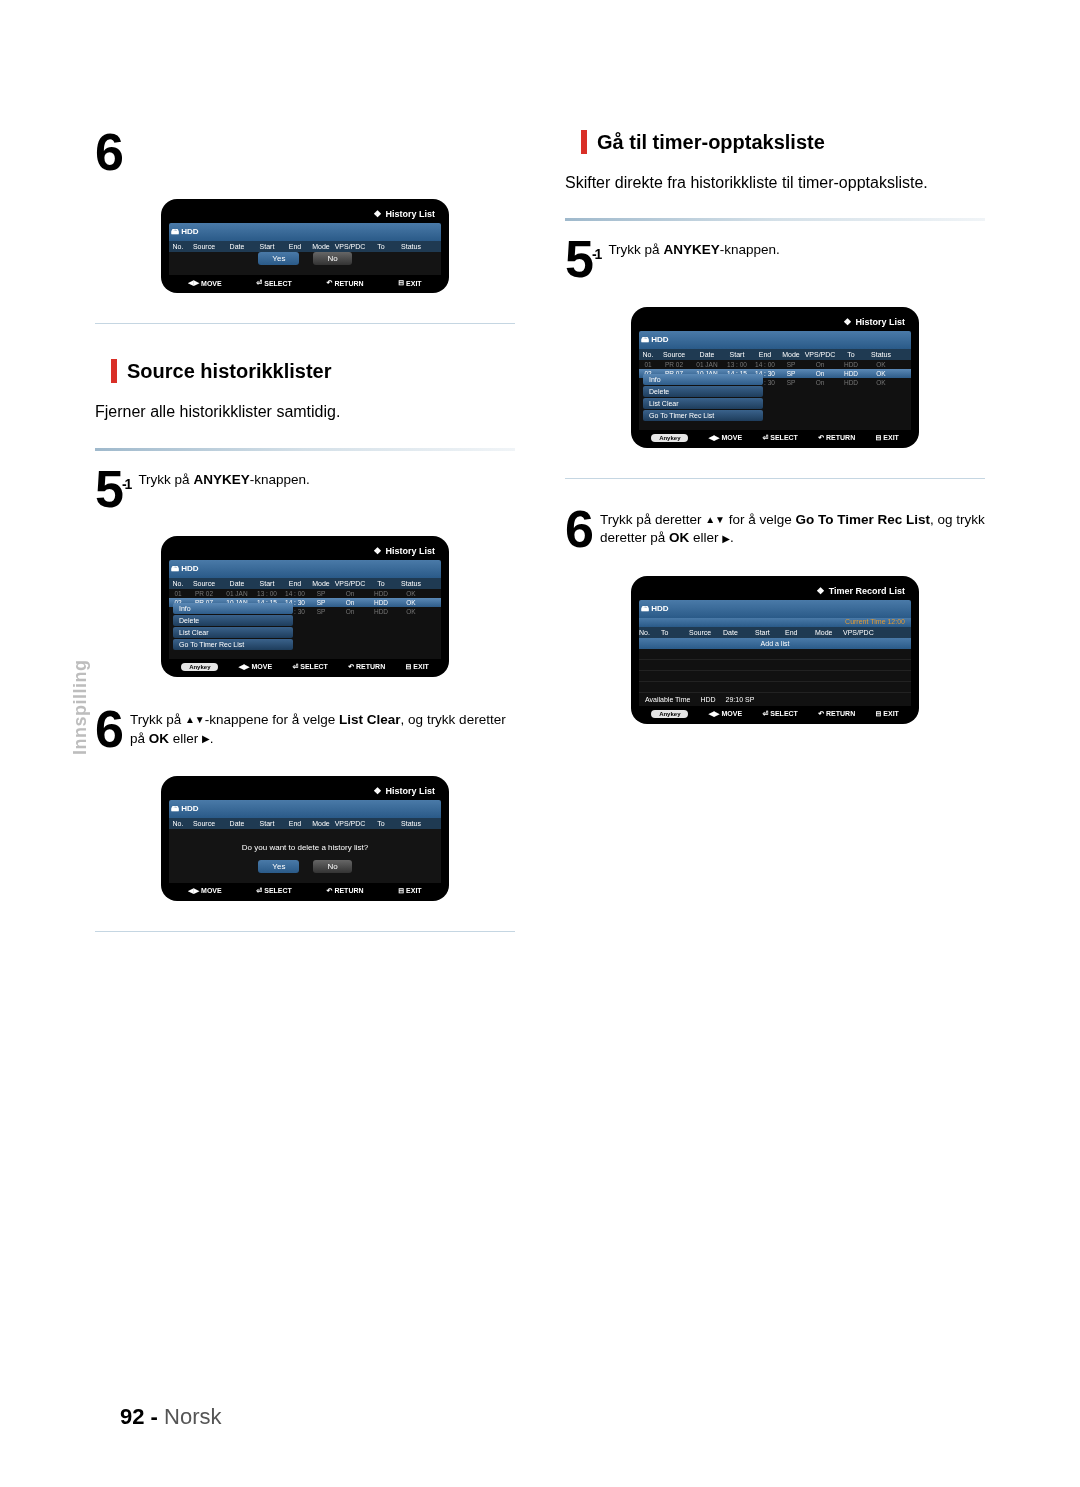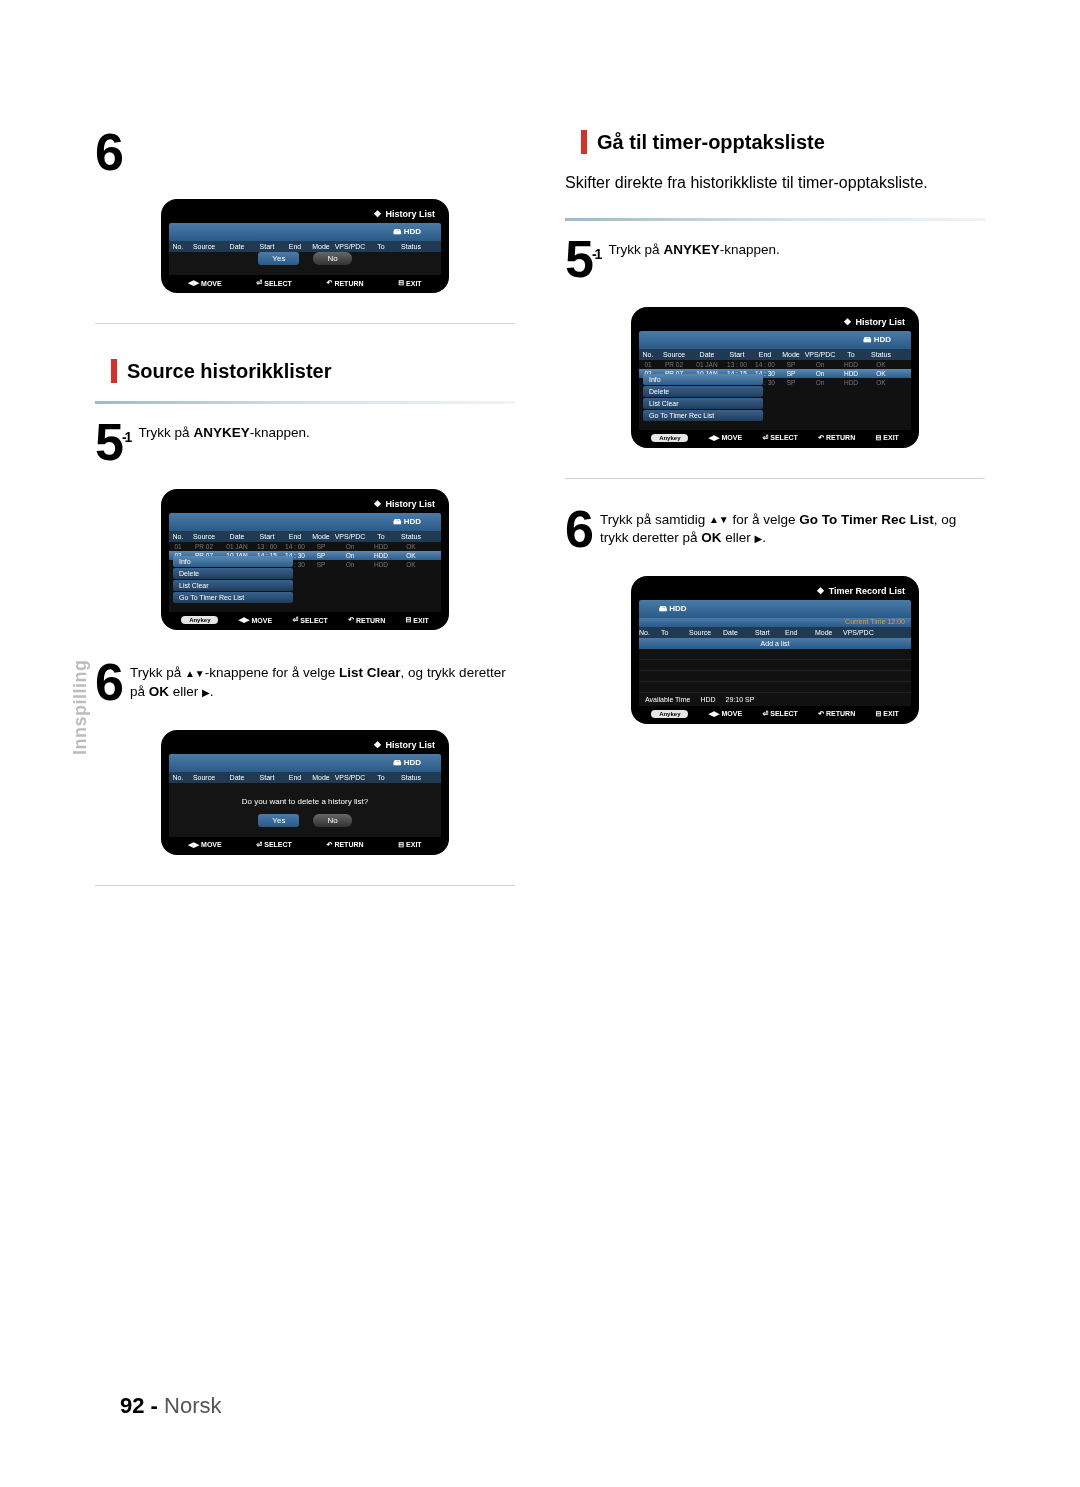--- a/index.html
+++ b/index.html
@@ -50,35 +50,35 @@
     margin: 25px auto 30px auto;
     background: #000;
     border-radius: 16px;
     padding: 8px 8px 4px 8px;
     color: #fff;
     font-size: 8px;
     font-family: Arial, sans-serif;
   }
   .osd-title-row { display: flex; justify-content: flex-end; align-items: center; padding: 2px 6px 4px 6px; font-size: 9px; font-weight: 700; }
   .osd-title-row .diamond { margin-right: 4px; }
-  .osd-storage { background: linear-gradient(#4a7aa8,#2a5a88); padding: 2px 20px; font-weight: 700; font-size: 8px; border-radius: 2px 2px 0 0; text-align: right; }
+  .osd-storage { background: linear-gradient(#4a7aa8,#2a5a88); padding: 2px 2px; font-weight: 700; font-size: 8px; border-radius: 2px 2px 0 0; }
   .osd-hdr { display: flex; background: #1f3a52; font-size: 7px; padding: 2px 0; }
   .osd-hdr span, .osd-row span { text-align: center; overflow: hidden; white-space: nowrap; }
   .c-no{width:18px}.c-src{width:34px}.c-date{width:32px}.c-start{width:28px}.c-end{width:28px}.c-mode{width:24px}.c-vps{width:34px}.c-to{width:28px}.c-status{width:32px}
   .osd-body { background: #111; min-height: 70px; position: relative; }
   .osd-row { display: flex; font-size: 6.5px; padding: 1px 0; }
   .osd-row.dim { color: #777; }
   .osd-row.hl { background: linear-gradient(#5b89b6,#2e5c89); color: #fff; }
   .osd-drop { position: absolute; left: 4px; top: 14px; width: 120px; font-size: 7px; }
   .osd-drop div { background: linear-gradient(#3a628b,#1e3d5c); padding: 2px 6px; margin-bottom: 1px; border-radius: 2px; }
   .osd-drop div.hl { background: linear-gradient(#5b89b6,#2e5c89); }
   .osd-confirm { text-align: center; padding: 14px 0 8px 0; font-size: 8px; background: #141414; }
   .osd-btns { display: flex; justify-content: center; gap: 14px; padding-bottom: 10px; background: #141414; }
   .osd-btn { background: linear-gradient(#4a7aa8,#2a5a88); padding: 2px 14px; border-radius: 3px; font-size: 8px; }
-  .osd-btn.gray { background: linear-gradient(#666,#333); border-radius: 6px; }
+  .osd-btn.gray { background: linear-gradient(#666,#333); }
   .osd-foot { display: flex; justify-content: space-around; align-items: center; padding: 4px 2px 2px 2px; font-size: 7px; font-weight: 700; }
   .pill { background: #e6e6e6; color: #000; border-radius: 8px; padding: 1px 8px; font-size: 6px; font-weight: 700; }
   .osd-foot span { display: flex; align-items: center; gap: 2px; }
   .osd-timer-body { background:#111; }
   .osd-timer-hdr { display:flex; background:#1f3a52; font-size:7px; padding:2px 0;}
   .t-no{width:22px}.t-to{width:28px}.t-src{width:34px}.t-date{width:32px}.t-start{width:30px}.t-end{width:30px}.t-mode{width:28px}.t-vps{width:38px}
   .add-list{background:linear-gradient(#4a7aa8,#2a5a88); text-align:center; font-size:7px; padding:2px 0;}
   .blank-rows div{height:11px; border-bottom:1px solid #222;}
   .avail{display:flex; gap:10px; font-size:7px; padding:3px 6px; background:#111;}
   .curtime{font-size:7px; text-align:right; color:#e29a32; padding:0 6px 2px 0; background:linear-gradient(#4a7aa8,#2a5a88);}
@@ -91,21 +91,21 @@
     transform: rotate(-90deg);
     transform-origin: left top;
     font-size: 18px;
     font-weight: 700;
     color: #bdbdbd;
     letter-spacing: 0.5px;
   }
   .page-footer {
     position: absolute;
     left: 120px;
-    bottom: 68px;
+    bottom: 57px;
     font-size: 22px;
     color: #555;
   }
   .page-footer .pn { font-weight: 700; color: #000; }
   .tri{font-size:10px; display:inline-block; vertical-align:middle;}
 </style>
 </head>
 <body>
 
 <div class="side-label">Innspilling</div>
@@ -158,20 +158,21 @@
           </span>
       </div>
     </div>
 
     <hr class="hr-soft">
 
     <div class="section-head">
       <div class="red-bar"></div>
       <div class="section-title">Source historikklister</div>
     </div>
+    <div class="body-text">Fjerner alle historikklister samtidig.</div>
     <hr class="hr-grad">
 
     <div class="step-block">
       <div class="big-num"><span>5</span><span class="sup-after">-1</span></div>
       <div class="step-text">
         <span> Trykk på </span><strong>ANYKEY</strong><span>-knappen.</span>
       </div>
     </div>
 
     <div class="osd">
@@ -398,21 +399,21 @@
             <span>EXIT</span>
           </span>
       </div>
     </div>
 
     <hr class="hr-soft">
 
     <div class="step-block">
       <div class="big-num">6</div>
       <div class="step-text">
-        <span>Trykk på samtidig </span><span class="tri">▲▼</span><span> for å velge </span><strong>Go To Timer Rec List</strong><span>, og trykk deretter på </span><strong>OK</strong><span> eller </span><span class="tri">▶</span><span>.</span>
+        <span>Trykk på deretter </span><span class="tri">▲▼</span><span> for å velge </span><strong>Go To Timer Rec List</strong><span>, og trykk deretter på </span><strong>OK</strong><span> eller </span><span class="tri">▶</span><span>.</span>
       </div>
     </div>
 
     <div class="osd">
       <div class="osd-title-row">
           <span class="diamond">❖</span>
           <span>Timer Record List</span>
         </div>
       <div class="osd-storage" style="display:flex;justify-content:space-between;">
           <span><span>🖴 </span><span>HDD</span></span>

